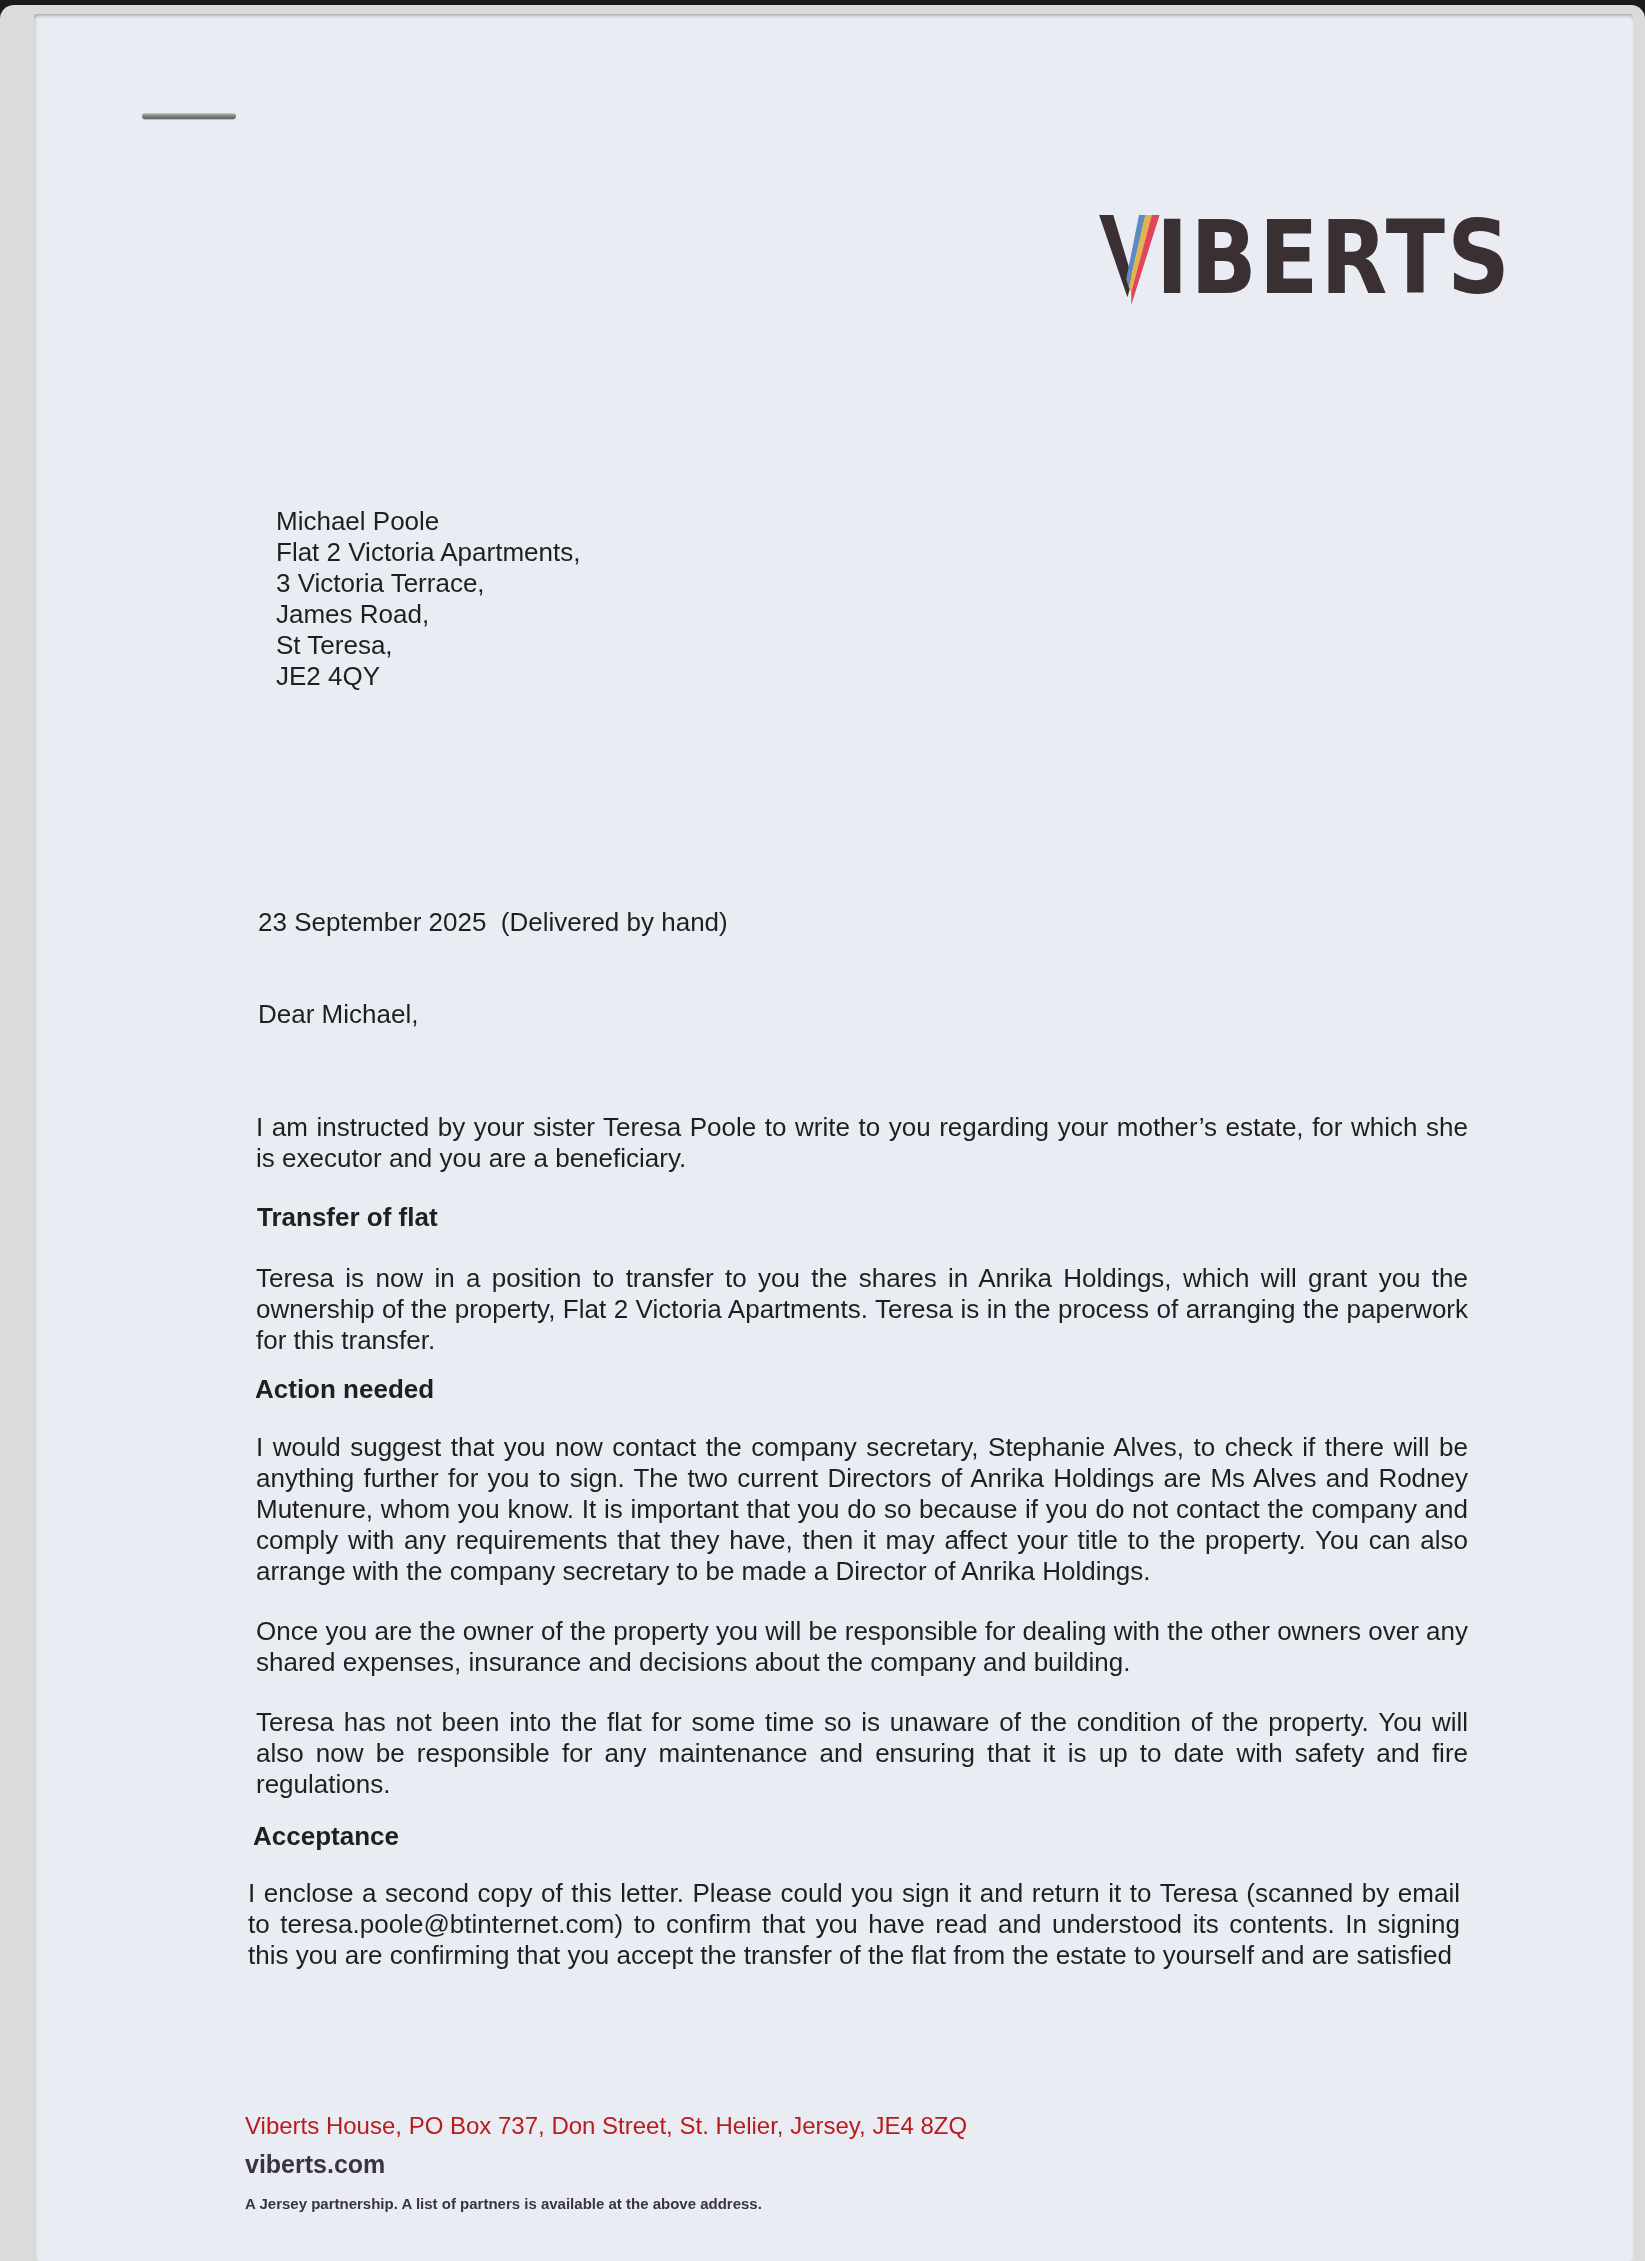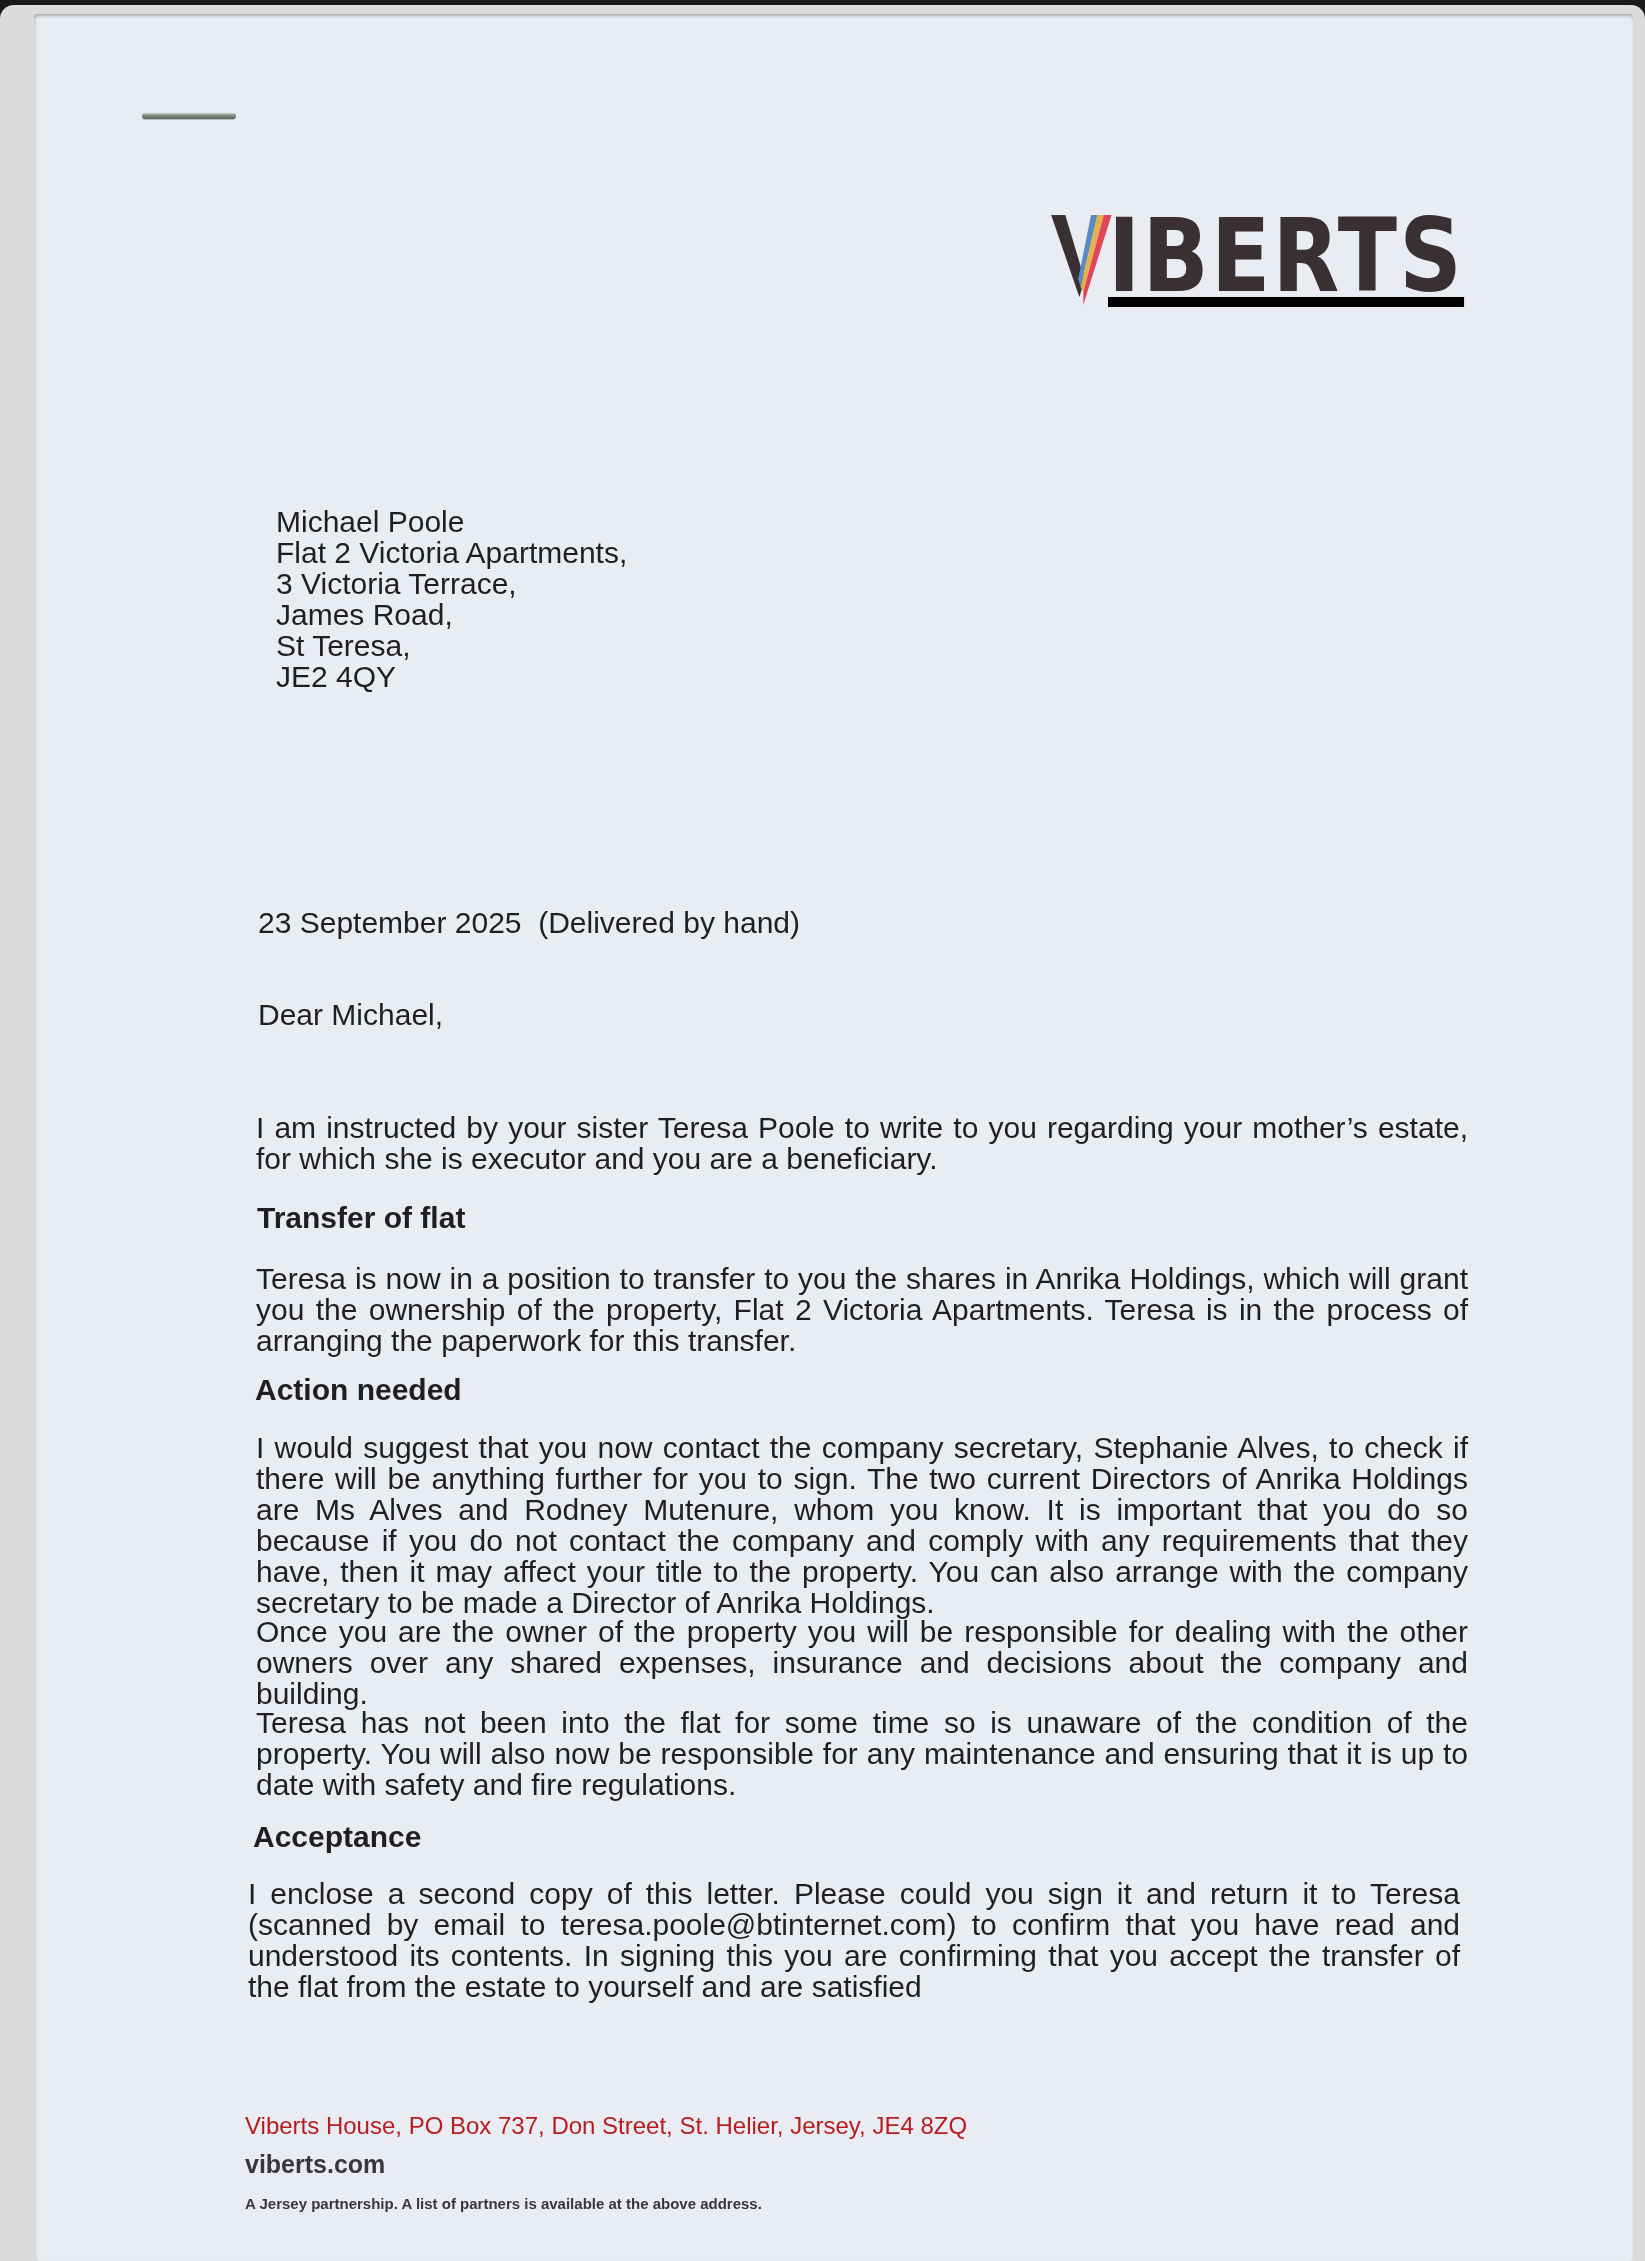--- a/index.html
+++ b/index.html
@@ -19,32 +19,32 @@
     border-radius: 3.9px;
     box-shadow: inset 0 3.9px 3.9px -2.6px rgba(0,0,0,0.35), inset 3.9px 0 5.2px -3.9px rgba(0,0,0,0.2);
   }
   .staple {
     position: absolute; left: 108px; top: 99px; width: 94px; height: 5.8px;
     border-radius: 3.2px;
     background: linear-gradient(180deg, #c9cfc7 0%, #7d8a80 45%, #5a6358 100%);
     box-shadow: 0 0.6px 0.6px rgba(0,0,0,0.4);
   }
   .logo {
-    position: absolute; left: 1017px; top: 201px; height: 90px;
-    display: flex; align-items: flex-start; text-decoration: underline;
+    position: absolute; left: 1065px; top: 201px; height: 90px;
+    display: flex; align-items: center;
   }
   .logo-v { width: 62px; height: 90px; }
   .logo-text {
     font-family: "DejaVu Sans", sans-serif; font-weight: bold;
     font-size: 101px; line-height: 90px; letter-spacing: 2.6px;
     color: #3a3033; margin-left: -5.2px; transform: scaleX(0.86); transform-origin: left top;
     margin-top: -3.9px;
   }
   .text {
-    color: #1f1f1f; font-size: 30px; line-height: 31px;
+    color: #1f1f1f; font-size: 26px; line-height: 31px;
   }
   .address {
     position: absolute; left: 242px; top: 492px;
   }
   .address div { height: 31px; }
   .dateline { position: absolute; left: 224px; top: 893px; }
   .salutation { position: absolute; left: 224px; top: 985px; }
   .ref { position: absolute; left: 224px; top: 1044px; font-weight: bold; }
   .body-block {
     position: absolute; left: 222px; width: 1212px;

